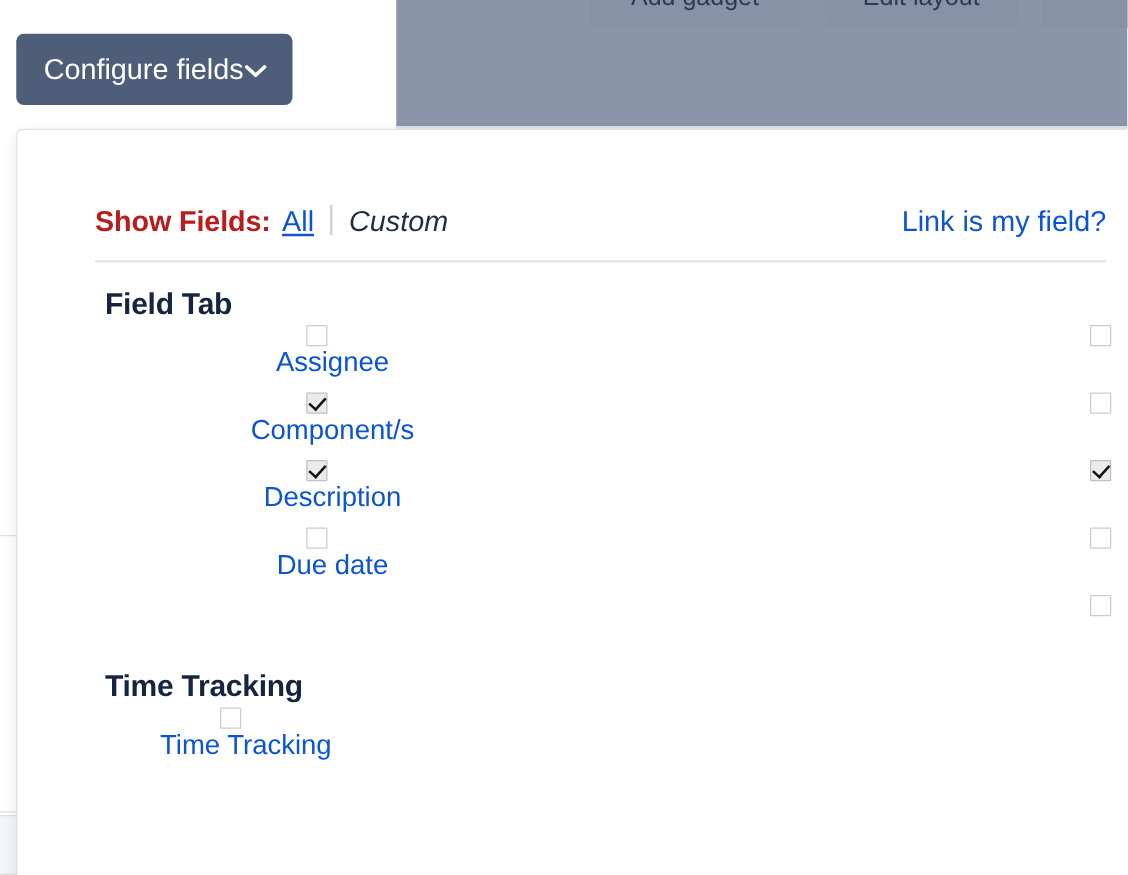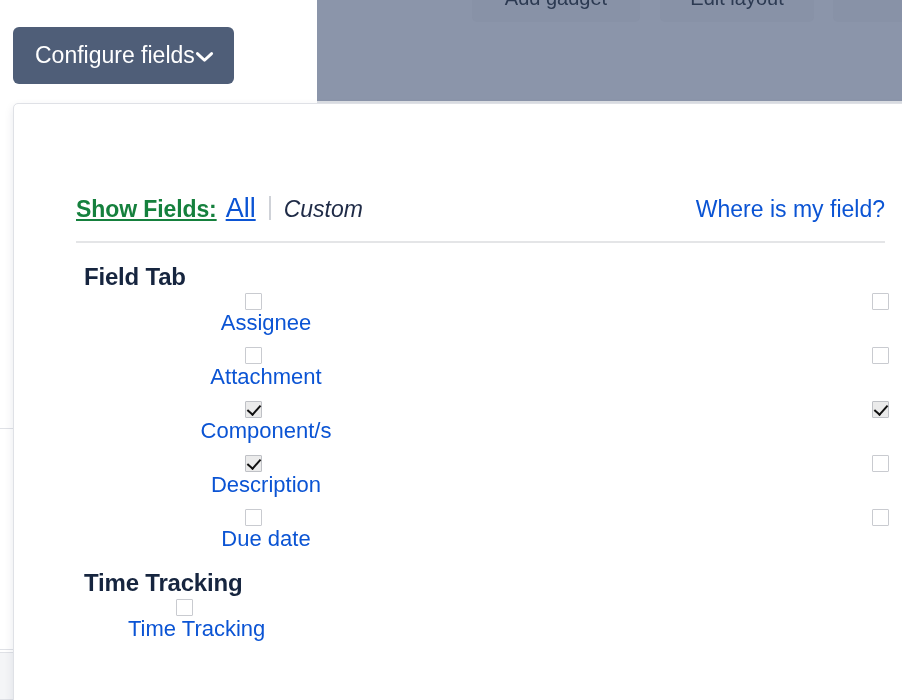--- a/index.html
+++ b/index.html
@@ -126,31 +126,29 @@
     border-bottom: 2px solid #e4e5e7;
   }
   #show-fields-left {
     display: flex;
     align-items: baseline;
     white-space: nowrap;
   }
   #show-fields-label {
     font-size: 23px;
     font-weight: bold;
-    color: #15803d;
+    color: #b91c1c;
     letter-spacing: -0.1px;
-    text-decoration: underline;
   }
   #show-fields-all {
-    font-size: 27px;
+    font-size: 23px;
     color: #0b54d4;
     text-decoration: underline;
     margin-left: 9px;
     cursor: pointer;
-    margin-top: 32px;
   }
   #show-fields-separator {
     display: inline-block;
     width: 2px;
     height: 24px;
     background: #cfd2d8;
     margin: 0 13px;
     position: relative;
     top: 3px;
   }
@@ -270,40 +268,36 @@
 <div id="fields-popup">
   <div id="popup-inner">
 
     <div id="show-fields-header">
       <div id="show-fields-left">
         <span id="show-fields-label">Show Fields:</span>
         <a id="show-fields-all">All</a>
         <span id="show-fields-separator"></span>
         <span id="show-fields-custom">Custom</span>
       </div>
-      <a id="where-is-my-field">Where is my field?</a>
+      <a id="where-is-my-field">Link is my field?</a>
     </div>
 
     <div id="fields-body">
 
       <div>
         <div class="group-heading">Field Tab</div>
 
         <div class="field-columns">
           <div class="field-column" id="column-left">
 
             <div class="field-row">
               <span class="checkbox"></span>
               <span class="field-label">Assignee</span>
             </div>
 
-            <div class="field-row">
-              <span class="checkbox"></span>
-              <span class="field-label">Attachment</span>
-            </div>
 
             <div class="field-row">
               <span class="checkbox checked"></span>
               <span class="field-label">Component/s</span>
             </div>
 
             <div class="field-row">
               <span class="checkbox checked"></span>
               <span class="field-label">Description</span>
             </div>

